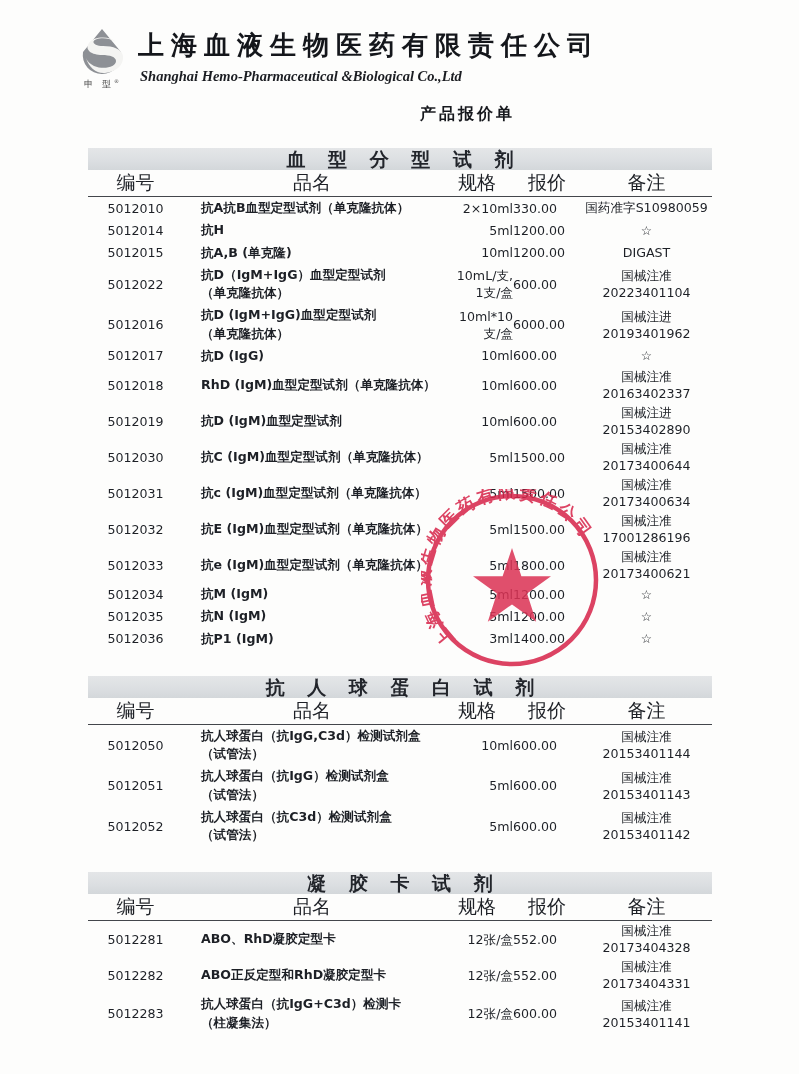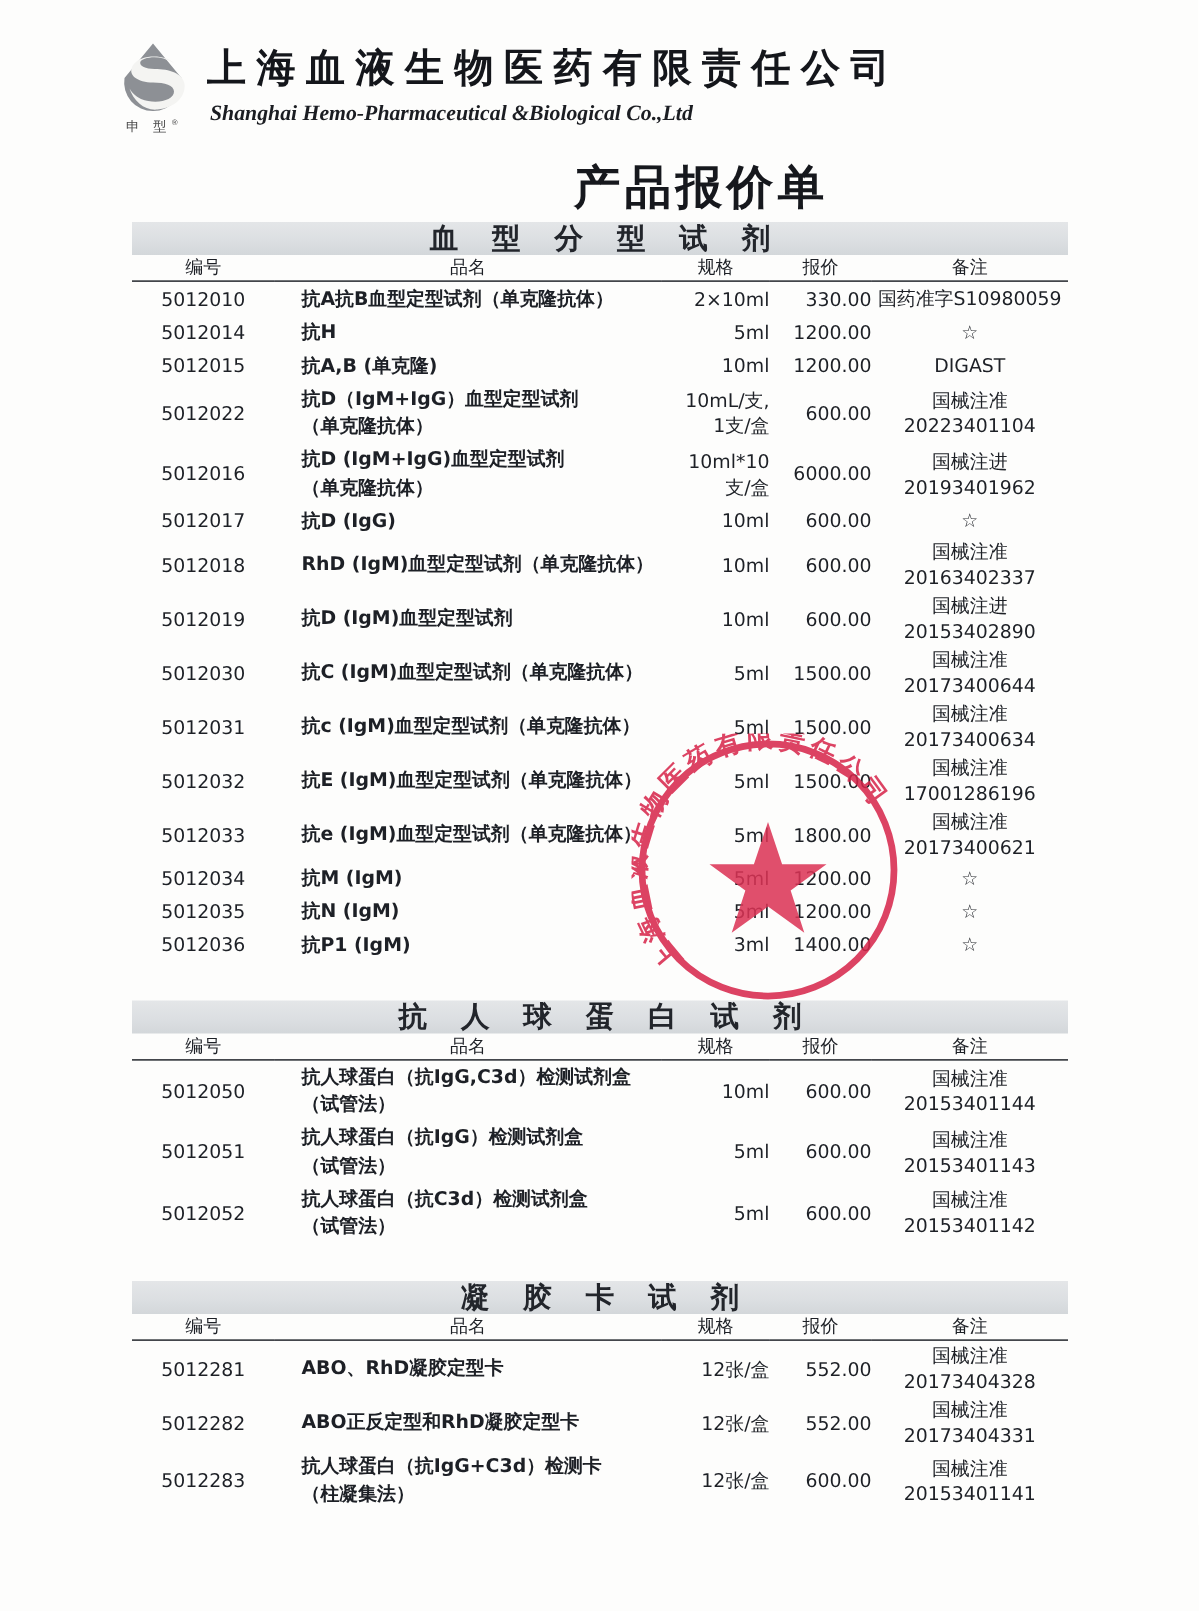--- a/index.html
+++ b/index.html
@@ -79,21 +79,21 @@
     white-space: nowrap;
     font-family: "Liberation Serif", serif;
   }
 
   .doc-title {
     position: absolute;
     left: 0;
     top: 104px;
     width: 799px;
     text-align: center;
-    font-size: 31px;
+    font-size: 16px;
     font-weight: bold;
     letter-spacing: 3px;
     color: #16181d;
     font-family: "DejaVu Sans", sans-serif;
   }
   .doc-title-inner { position: relative; left: 68px; }
 
   
   .sheet {
     position: absolute;
@@ -122,21 +122,21 @@
     width: 100%;
     border-collapse: collapse;
     table-layout: fixed;
   }
   table.grid th, table.grid td {
     padding: 0;
     vertical-align: middle;
   }
   table.grid thead th {
     height: 17px;
-    font-size: 12px;
+    font-size: 19px;
     font-weight: normal;
     color: #1d2026;
     border-bottom: 1.6px solid #43464b;
     font-family: "DejaVu Sans", sans-serif;
   }
   table.grid tbody td {
     font-size: 12.6px;
     color: #1d2026;
     padding: 2px 0;
     font-family: "DejaVu Sans", sans-serif;
@@ -144,21 +144,21 @@
 
   col.c-code  { width: 95px; }
   col.c-name  { width: 258px; }
   col.c-spec  { width: 72px; }
   col.c-price { width: 68px; }
   col.c-note  { width: 131px; }
 
   .td-code  { text-align: center; font-family: "Liberation Serif", serif; font-size: 13.4px; }
   .td-name  { text-align: left; padding-left: 18px !important; font-weight: bold; }
   .td-spec  { text-align: right; font-family: "Liberation Serif", serif; font-size: 13px; }
-  .td-price { text-align: right; font-family: "Liberation Serif", serif; font-size: 13.4px; }
+  .td-price { text-align: left; font-family: "Liberation Serif", serif; font-size: 13.4px; }
   .td-note  { text-align: center; font-size: 12.2px; }
 
   .td-name .ln { display: block; line-height: 1.45; }
   .td-spec .ln { display: block; line-height: 1.35; }
   .star { font-size: 13px; }
 
   
   .seal {
     position: absolute;
     left: 421px;

